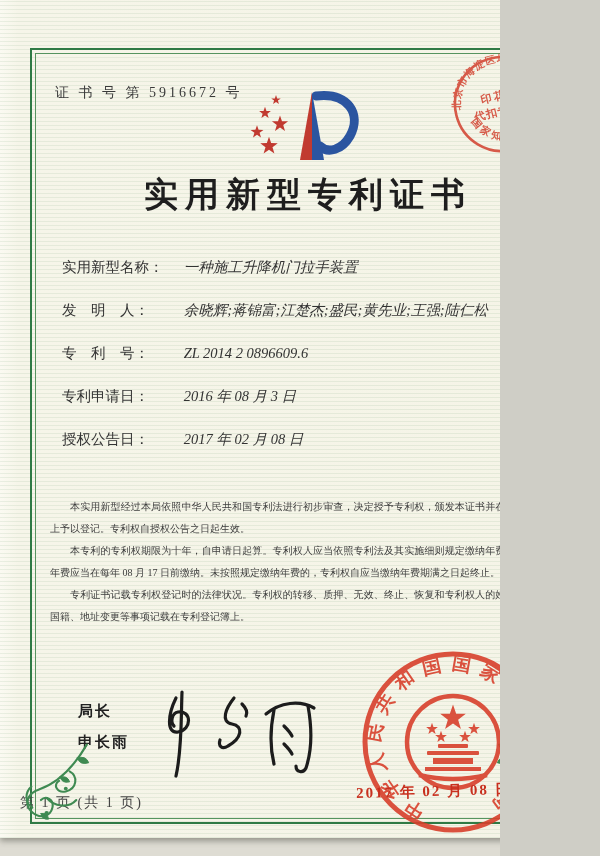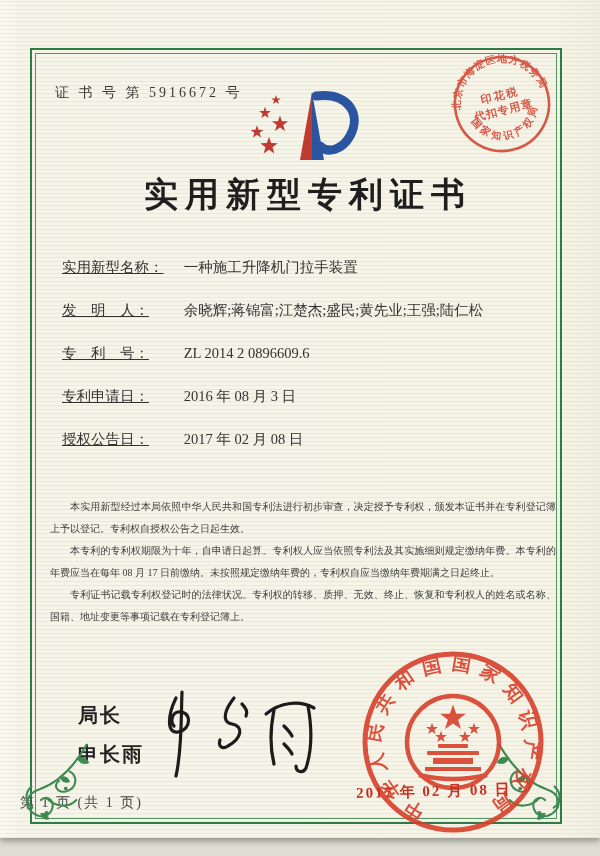--- a/index.html
+++ b/index.html
@@ -1,17 +1,17 @@
 <!DOCTYPE html>
 <html><head>
 <meta charset="utf-8">
 <style>
   html,body{margin:0;padding:0;background:#cfcec6;}
   .scan{
-    position:relative;width:600px;height:856px;overflow:hidden;
+    position:relative;width:500px;height:856px;overflow:hidden;
     background:#dedcd3;
     font-family:"Liberation Serif","DejaVu Serif",serif;
     color:#3b3b3b;
   }
   .paper{
     position:absolute;left:0;top:0;width:600px;height:838px;
     background:
       repeating-linear-gradient(0deg, rgba(139,178,139,0.16) 0px, rgba(139,178,139,0.16) 1px, rgba(0,0,0,0) 1px, rgba(0,0,0,0) 4px),
       linear-gradient(90deg, #fbfaf2 0px, #f6f5e9 18px, #f5f4e7 560px, #f0efe2 600px);
     box-shadow:0 3px 6px rgba(60,60,50,.45);
@@ -28,31 +28,31 @@
     font-size:14px;letter-spacing:3px;color:#3a3a3a;
   }
   .logo{position:absolute;left:236px;top:84px;width:130px;height:82px;}
   .title{
     position:absolute;left:0;top:164px;width:600px;margin:8px;
     text-align:center;font-size:34px;font-weight:bold;color:#1e1e1e;
     letter-spacing:7px;
   }
   .fields{position:absolute;left:62px;top:246px;width:480px;}
   .field{height:43px;line-height:43px;font-size:14.5px;white-space:nowrap;}
-  .flabel{display:inline-block;min-width:118px;color:#333;text-decoration:underline;}
-  .fvalue{color:#333;}
+  .flabel{display:inline-block;min-width:118px;color:#333;}
+  .fvalue{color:#333;font-style:italic;}
   .paras{
     position:absolute;left:50px;top:496px;width:506px;
     font-size:10px;line-height:22px;color:#3d3d3d;text-align:justify;
   }
   .paras p{margin:0;text-indent:2em;}
   .officer{
     position:absolute;left:78px;top:702px;
     font-family:Liberation Mono, monospace;
-    font-weight:bold;font-size:20px;color:#222;letter-spacing:2px;
+    font-weight:bold;font-size:15px;color:#222;letter-spacing:2px;
   }
   .officer div{margin-bottom:12px;}
   .signature{position:absolute;left:148px;top:688px;width:180px;height:90px;z-index:4;}
   .main-seal{position:absolute;left:356px;top:645px;width:194px;height:194px;z-index:5;opacity:.9;}
   .date-stamp{
     position:absolute;left:356px;top:782px;z-index:6;
     color:#c8301f;font-size:15px;letter-spacing:2px;font-weight:bold;
     transform:rotate(-1.5deg);
   }
   .tax-seal{position:absolute;left:450px;top:52px;width:104px;height:104px;opacity:.85;transform:rotate(-14deg);}

